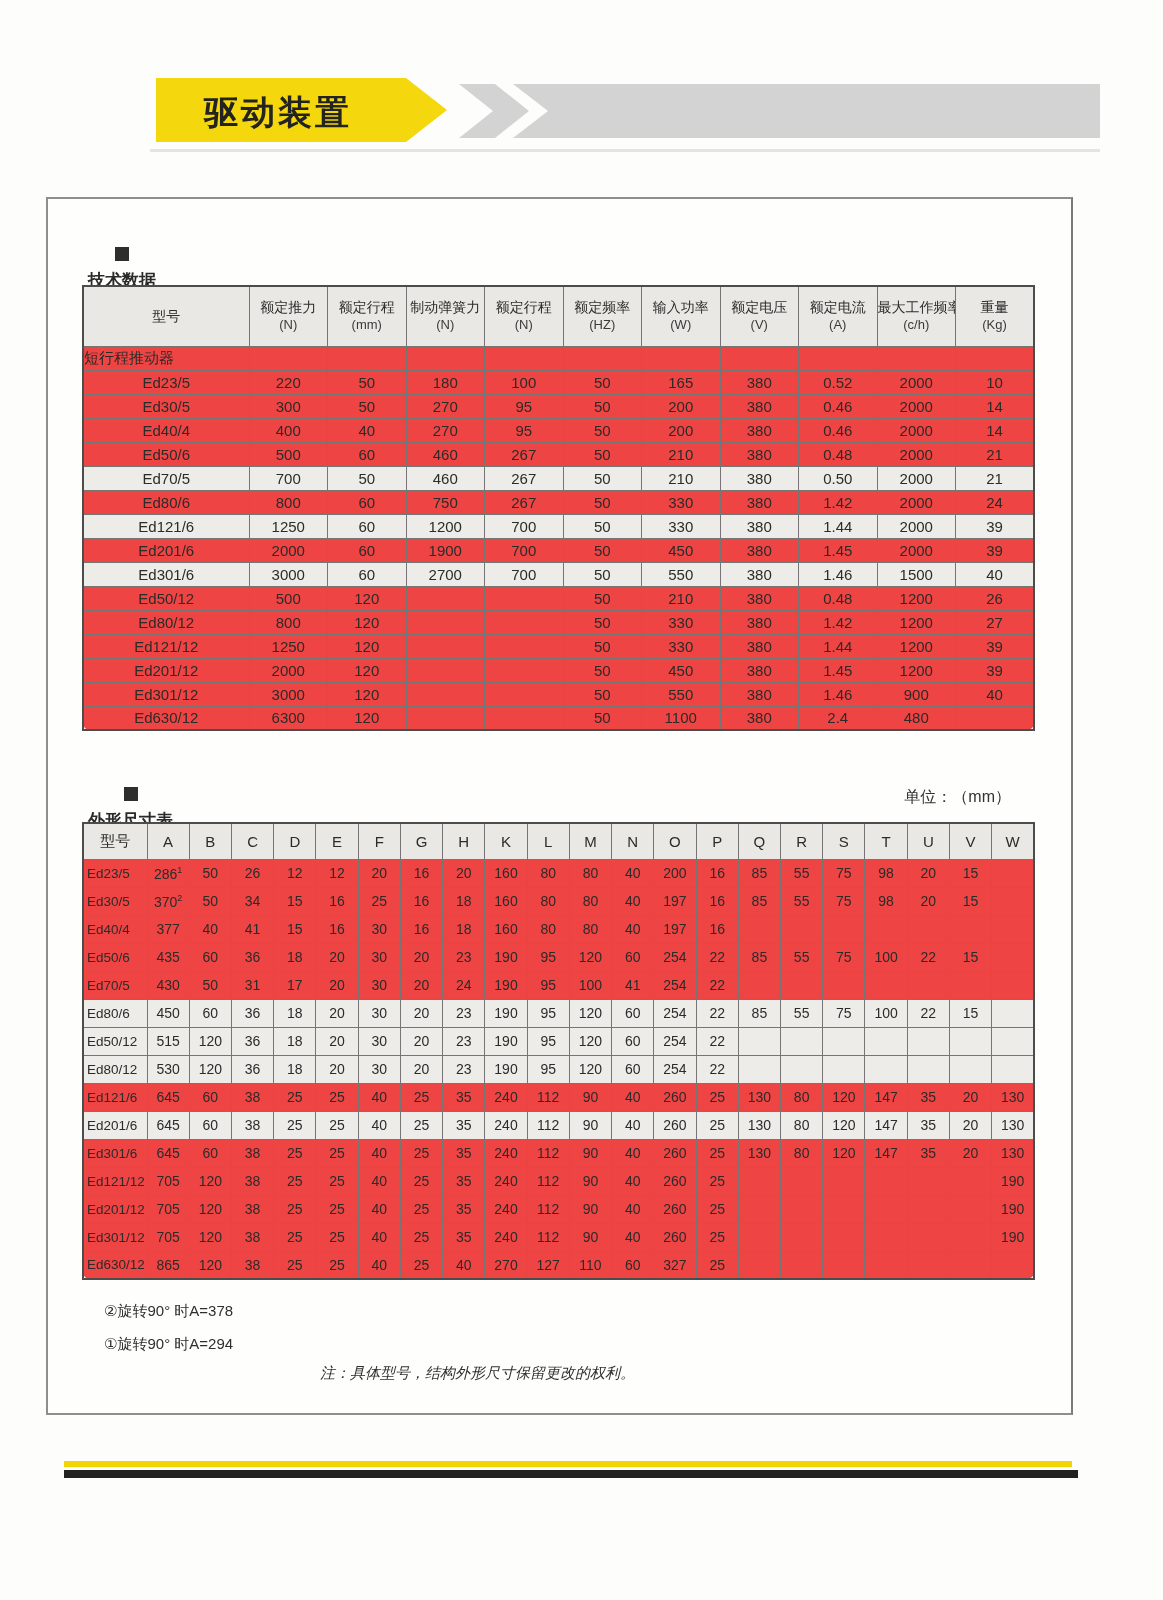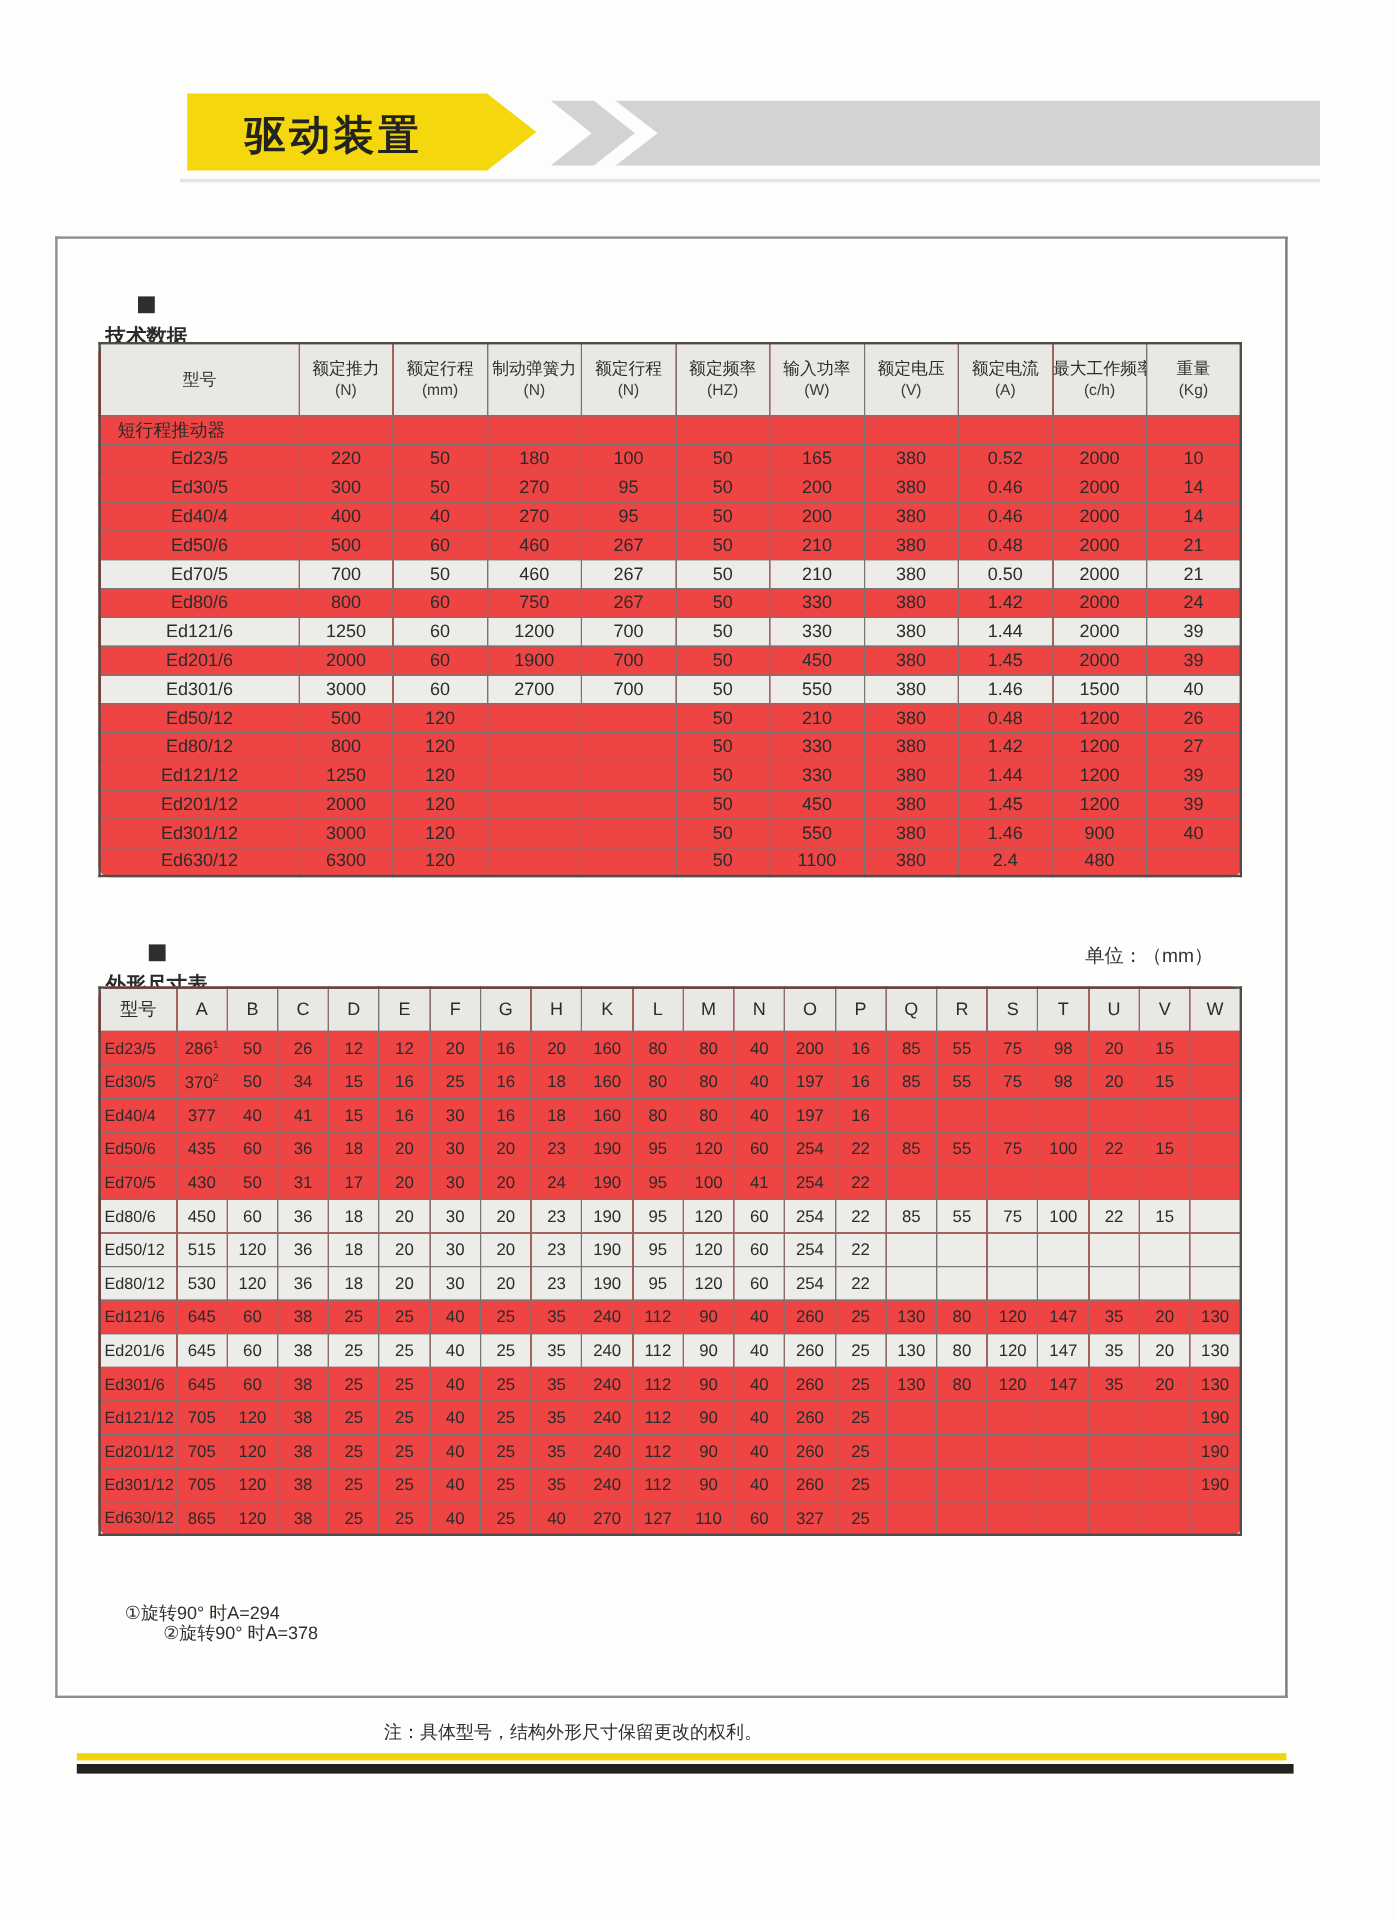--- a/index.html
+++ b/index.html
@@ -30,35 +30,35 @@
   th, td { border:1px solid #77777 5; border:1px solid #757573; overflow:hidden; white-space:nowrap; }
   th { background:#e9e8e4; font-weight:normal; }
   td { text-align:center; }
 
   .tech-table { left:34px; top:86px; width:953px; border:2px solid #4c4c4a; }
   .tech-table th { height:60px; font-size:14px; color:#2d2d2b; }
   .tech-table .h-name { line-height:1.35; }
   .tech-table .h-unit { font-size:13px; line-height:1.3; color:#3a3a38; }
   .tech-table td { height:24px; font-size:15px; }
   .tech-table td.model-cell { font-size:15px; }
-  .tech-table td.group-label { text-align:left; padding-left:14px; font-size:15px; }
+  .tech-table td.group-label { text-align:left; font-size:15px; }
 
   .dims-table { left:34px; top:623px; width:953px; border:2px solid #4c4c4a; }
   .dims-table th { height:36px; font-size:15px; }
   .dims-table td { height:28px; font-size:14px; }
   .dims-table td.model-cell { text-align:left; padding-left:3px; font-size:13.5px; }
   .dims-table sup { font-size:9px; vertical-align:super; }
 
   tr.shaded td { background:#edecd e9; background:#edece9; }
 
   
   .footnote { position:absolute; font-size:15px; color:#2f2f2d; }
   .fn1 { left:56px; top:1136px; }
-  .fn2 { left:56px; top:1153px;margin-left:32px; }
-  .table-note { left:272px; top:1235px; }
+  .fn2 { left:56px; top:1103px; }
+  .table-note { left:272px; top:1165px;font-style:italic; }
 
   
   .stripe-yellow { position:absolute; left:64px; top:1461px; width:1008px; height:6px; background:#f2d506; }
   .stripe-black  { position:absolute; left:64px; top:1470px; width:1014px; height:8px; background:#222220; }
 </style>
 </head>
 <body>
 
 <div class="page">
 

